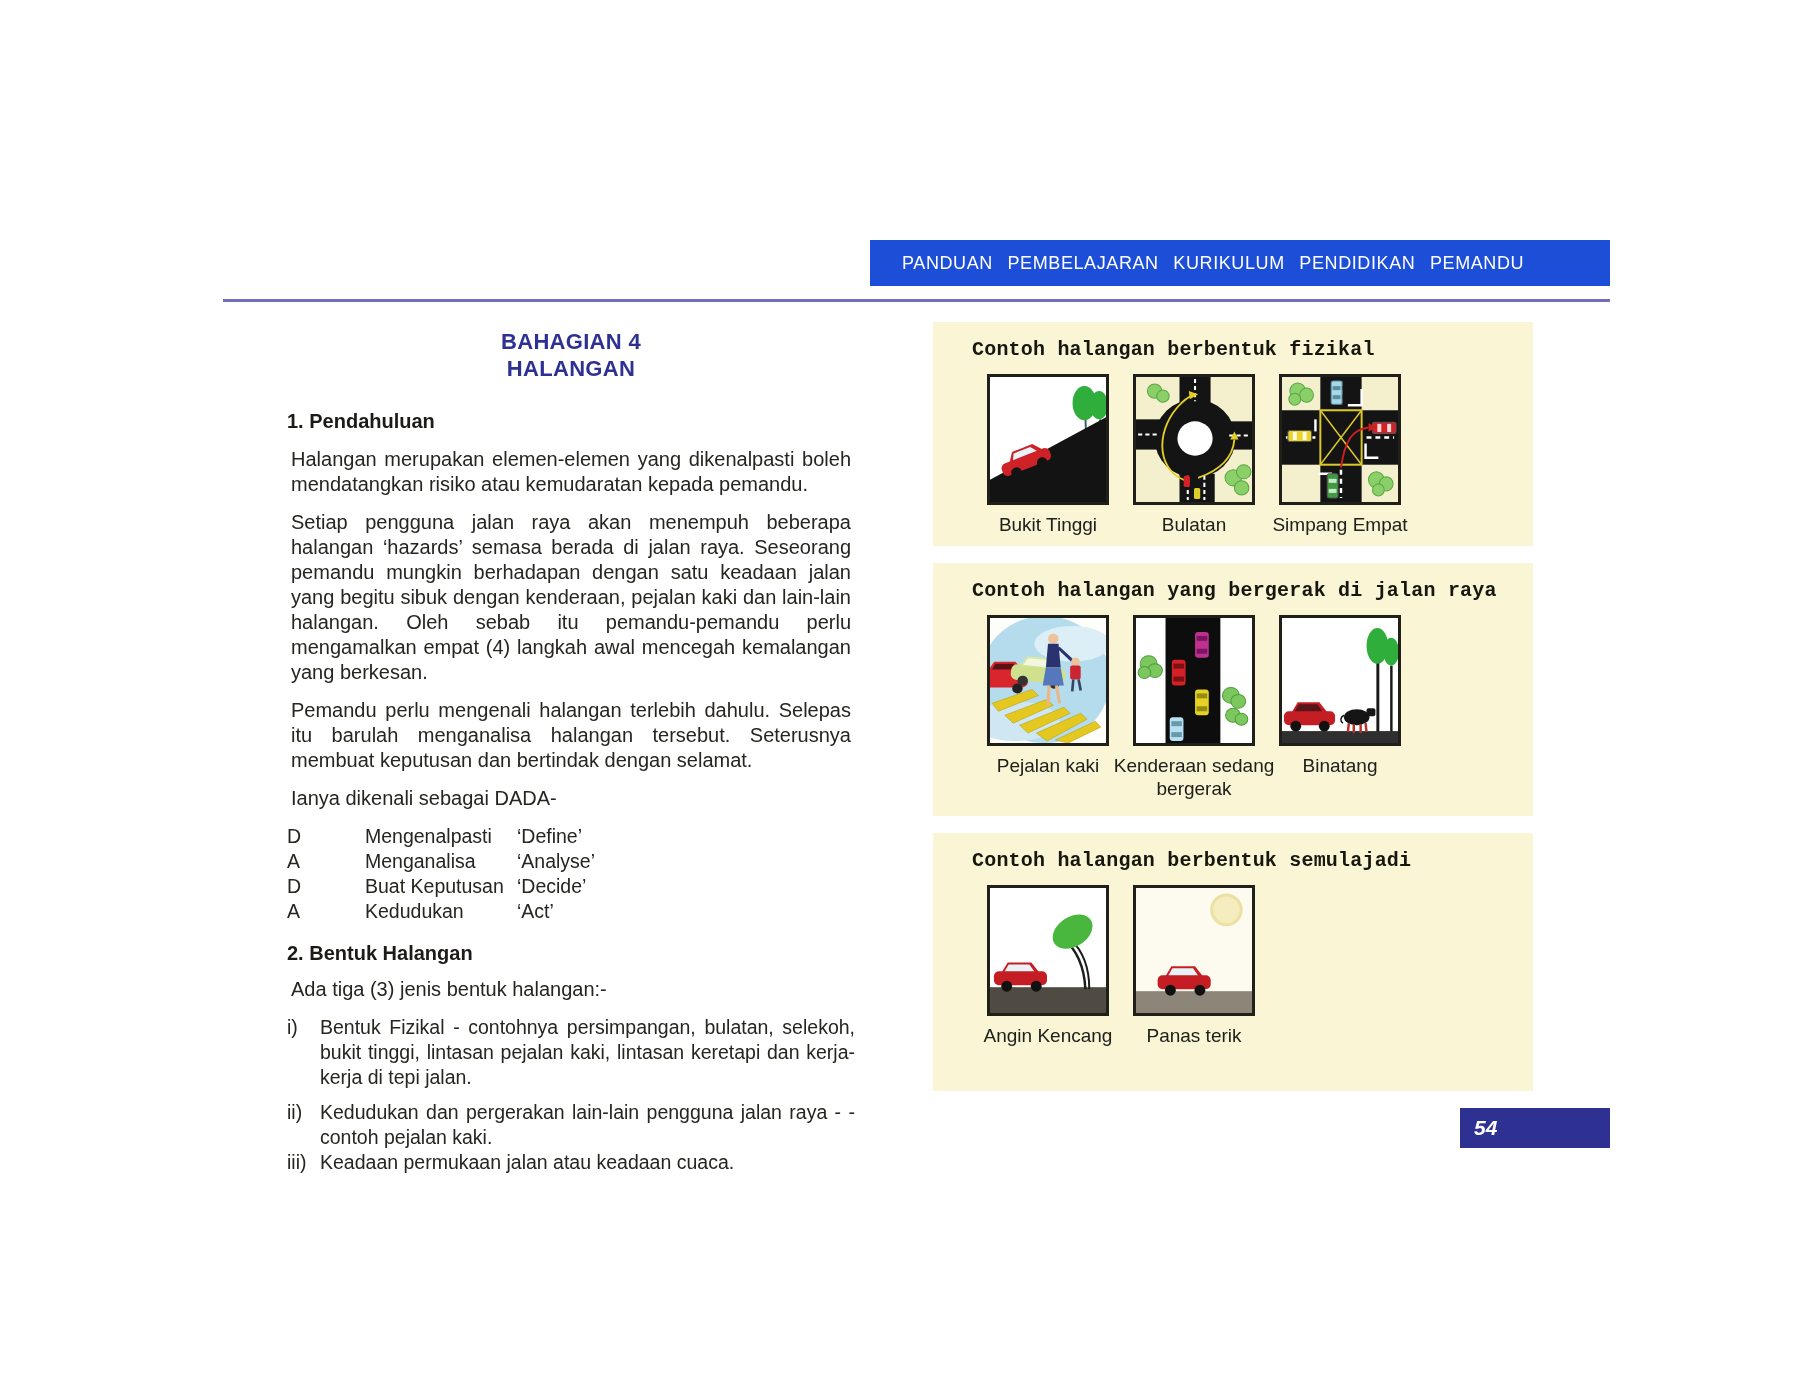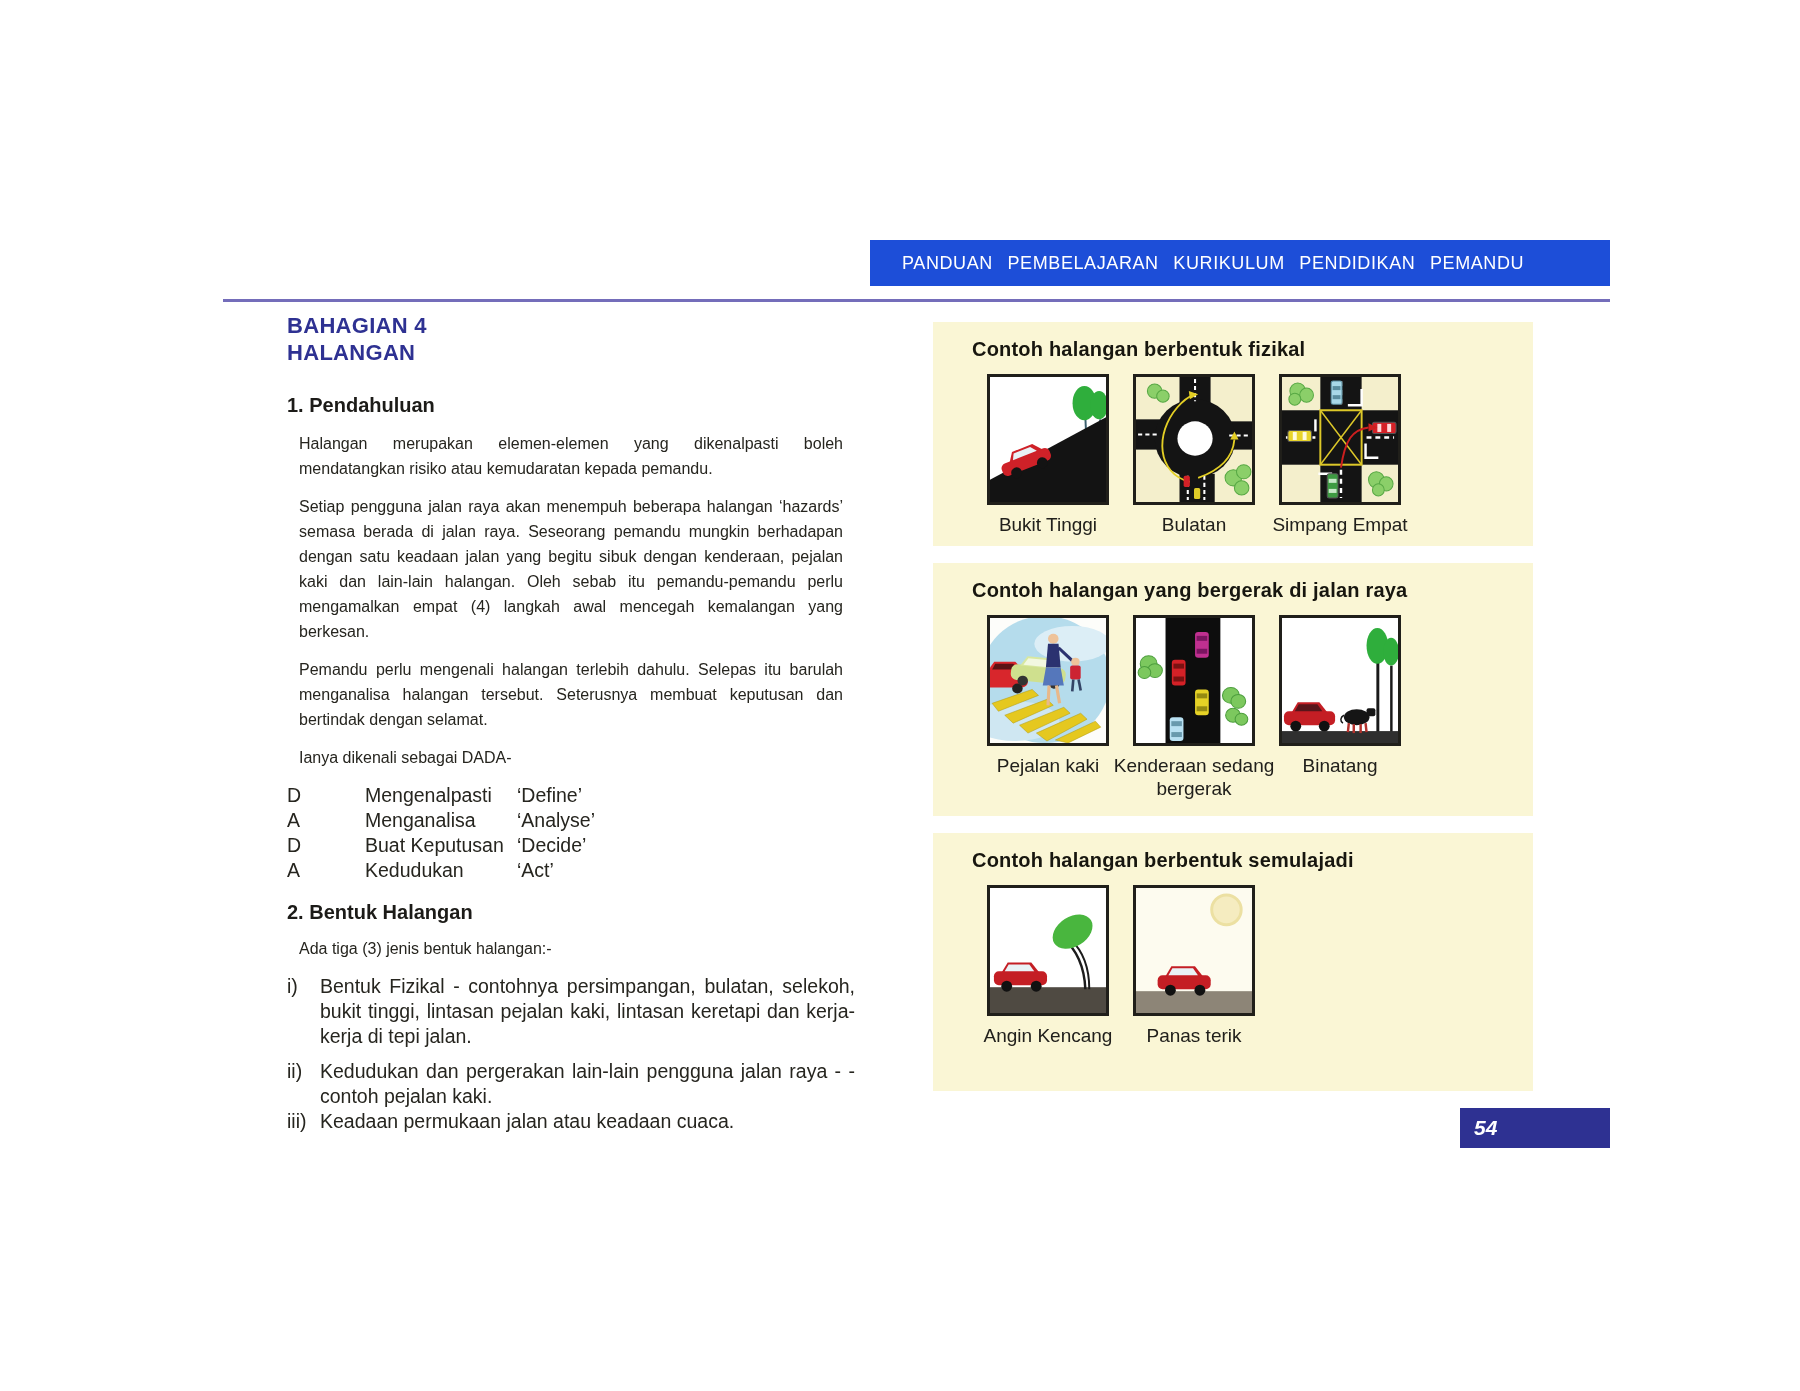--- a/index.html
+++ b/index.html
@@ -20,44 +20,45 @@
     background:#746dba;
   }
   .page-num-bar {
     position:absolute; left:1460px; top:1108px; width:150px; height:40px;
     background:#2e3192; color:#ffffff; font-weight:bold; font-size:21px;
     line-height:40px; padding-left:14px;font-style:italic;
   }
   
   .article { position:absolute; left:287px; top:312px; width:568px; }
   .doc-title {
-    color:#2e3192; font-weight:bold; font-size:22px;
-    line-height:27px; margin-bottom:28px; letter-spacing:.3px;
+    text-align:center; color:#2e3192; font-weight:bold; font-size:22px;
+    line-height:27px; margin-bottom:28px; letter-spacing:.3px;margin-top:16px;
   }
   .h-sec { font-size:20px; font-weight:bold; color:#1c1b18; margin:0 0 14px; }
   .h-sec2 { margin-top:18px; margin-bottom:12px; }
-  .article p { font-size:16px; line-height:25px; text-align:justify; margin:0 12px 13px; }
+  .article p { font-size:20px; line-height:25px; text-align:justify; margin:0 4px 13px; }
   .dada { display:grid; grid-template-columns:78px 152px auto; margin:2px 0 16px; }
   .dada span { font-size:19.5px; line-height:25px; }
   .hlist { margin-top:0; }
   .hlist .item { display:flex; margin:0 0 10px; }
   .hlist .item:nth-child(2) { margin-bottom:0; }
   .hlist .item:nth-child(3) { margin-bottom:0; }
   .hlist .marker { flex:0 0 33px; font-size:19.5px; line-height:25px; }
   .hlist .txt { flex:1; font-size:19.5px; line-height:25px; text-align:justify; }
   
   .panel {
     position:absolute; left:933px; width:600px; background:#faf6d5;
   }
   .panel-1 { top:322px; height:224px; }
   .panel-2 { top:563px; height:253px; }
   .panel-3 { top:833px; height:258px; }
   .panel-title {
     font-size:20px; font-weight:bold; color:#17160f; padding:16px 4px 0 39px;
     letter-spacing:.2px;
+    font-family:Liberation Mono, monospace;
   }
   .figrow { display:flex; gap:24px; padding-left:54px; margin-top:13px; }
   .fig { width:122px; }
   .frame {
     width:122px; height:131px; border:3px solid #201f1a; background:#ffffff;
     overflow:hidden;
   }
   .frame svg { display:block; width:100%; height:100%; }
   .cap {
     width:186px; margin-left:-32px; margin-top:8px; text-align:center;

